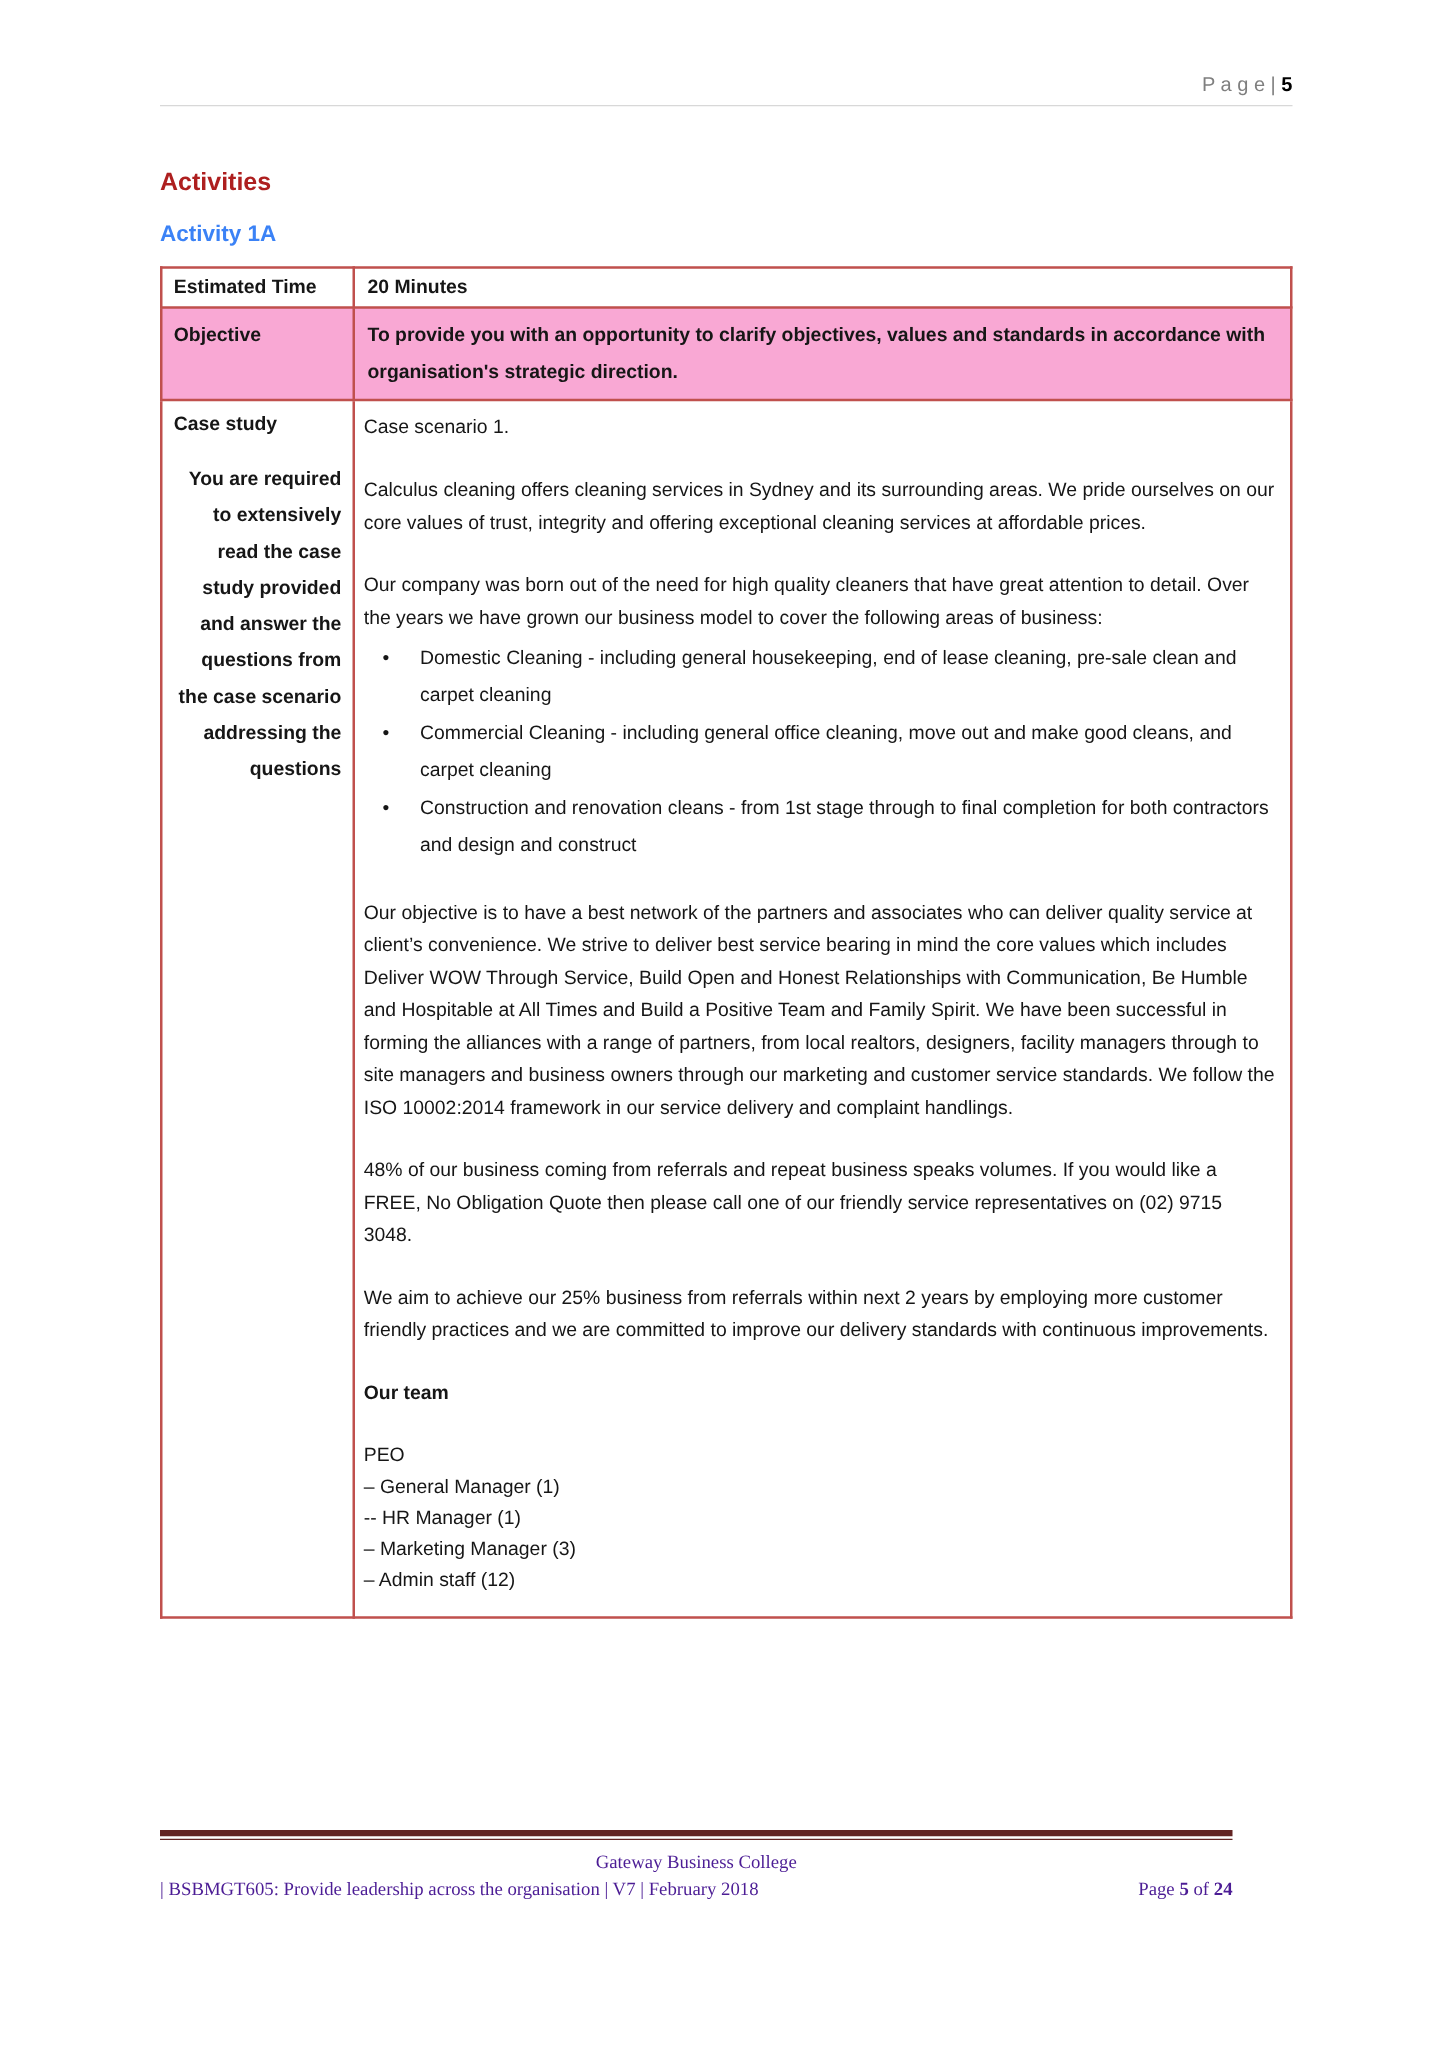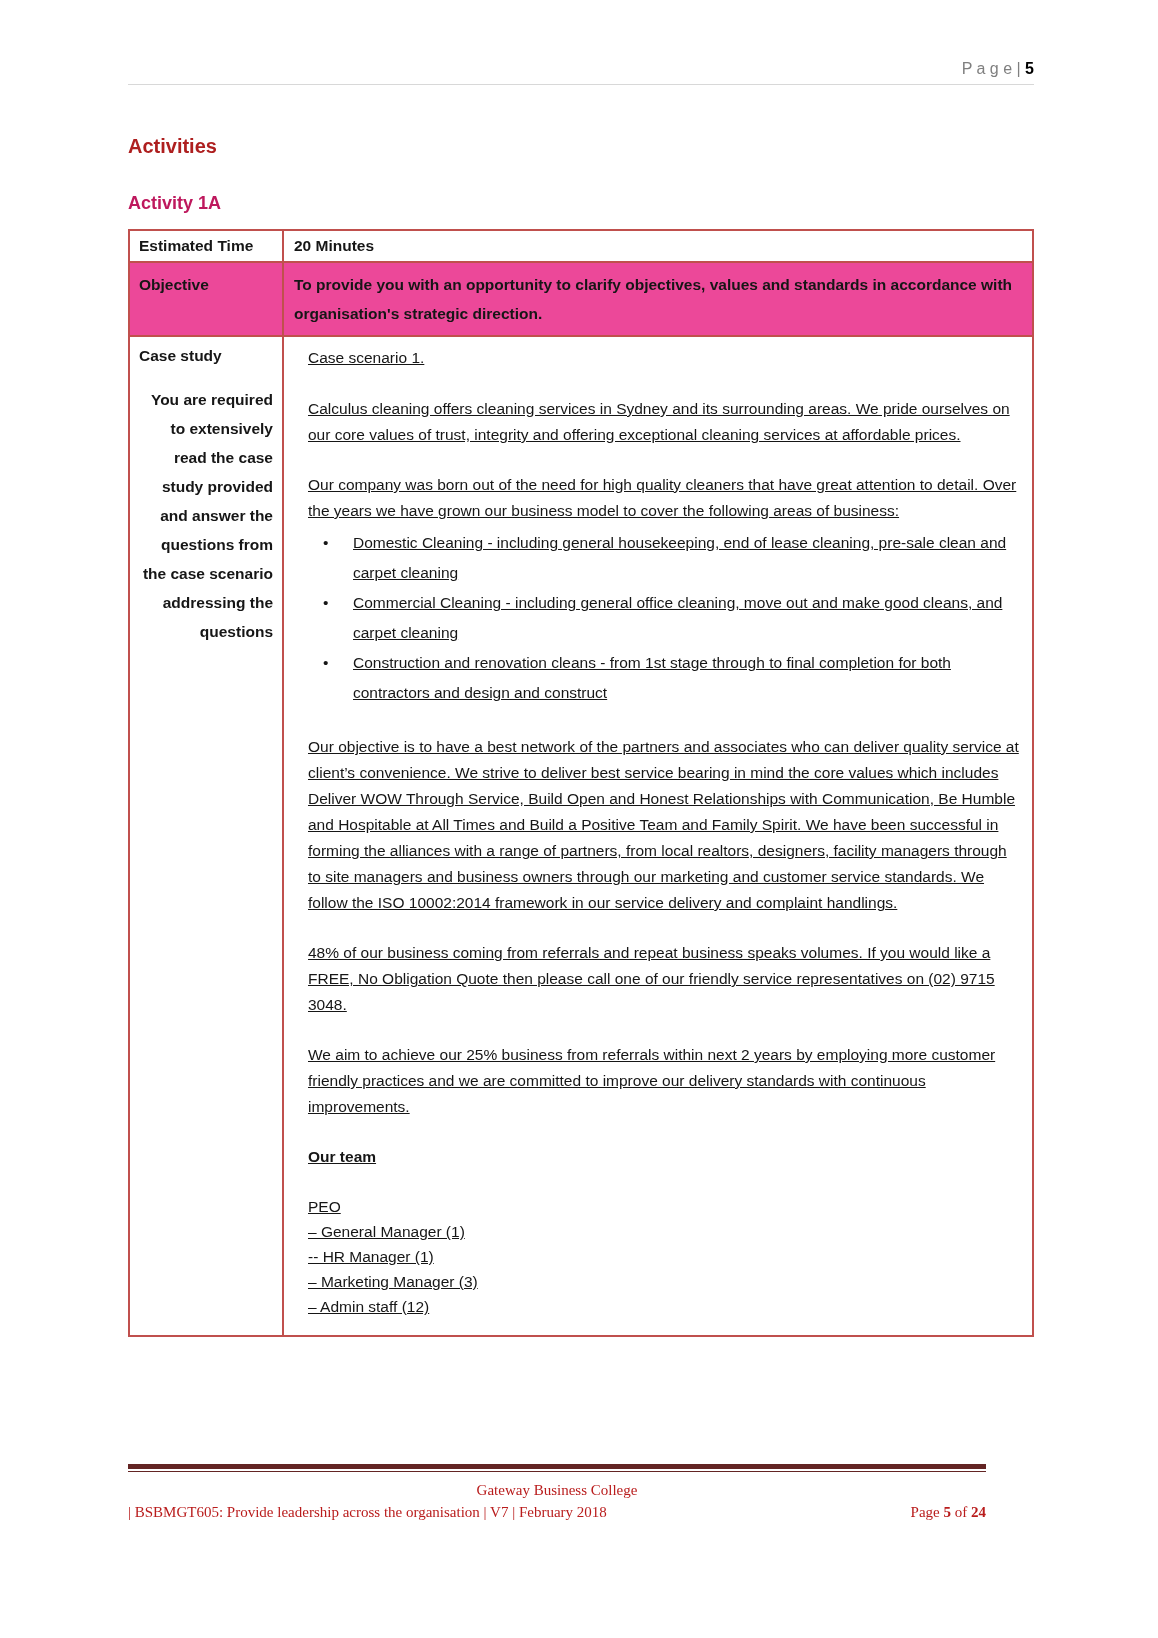--- a/index.html
+++ b/index.html
@@ -14,48 +14,48 @@
   .page-header {
     padding-top:60px; padding-bottom:6px;
     border-bottom:1px solid #d8d8d8;
     text-align:right; font-size:16px;
   }
   .page-header .hdr-label { color:#7f7f7f; }
   .page-header .hdr-num { color:#000; font-weight:bold; }
 
   
   h1.doc-title { margin-top:44px; font-size:20px; line-height:34px; font-weight:bold; color:#AE1F1F; }
-  h2.activity-title { margin-top:30px; font-size:18px; font-weight:bold; color:#be185d; }
+  h2.activity-title { margin-top:14px; font-size:18px; font-weight:bold; color:#3b82f6; }
 
   
   table.activity-table { margin-top:15px; width:100%; border-collapse:collapse; }
   .activity-table td { border:2px solid #C0504D; vertical-align:top; font-size:15.5px; }
   td.label-col { width:154px; font-weight:bold; padding:6px 9px; }
   td.value-col { padding:6px 10px; }
   tr.row-time td { font-weight:bold; }
   tr.row-objective td {
-    background:#ec4899; font-weight:bold;
+    background:#f9a8d4; font-weight:bold;
     line-height:29px; padding-top:7px; padding-bottom:7px;
   }
   td.case-label .cs-title { font-weight:bold; line-height:26px; margin-bottom:16px; }
   td.case-label .cs-instruction { font-weight:bold; line-height:29px;text-align:right; }
-  td.case-content { padding:8px 12px 16px 24px; font-weight:normal;text-decoration:underline; }
+  td.case-content { padding:8px 12px 16px 7px; font-weight:normal; }
   .case-content p { line-height:26px; margin-bottom:24px; }
   .case-content p.scenario-title { margin-bottom:25px; }
   .case-content p.para-intro-list { margin-bottom:4px; }
   ul.bullets { list-style:none; margin:0 0 26px 0; }
   ul.bullets li { line-height:30px; padding-left:45px; position:relative; }
   ul.bullets li::before { content:"\2022"; position:absolute; left:15px; top:0; }
   p.team-heading { font-weight:bold; }
   .team-lines div { line-height:25px; }
 
   
   .page-footer {
     position:absolute; left:128px; width:858px; top:1464px;
-    font-family:"Liberation Serif", serif; font-size:15px; color:#b91c1c;
+    font-family:"Liberation Serif", serif; font-size:15px; color:#4c1d95;
   }
   .bar-thick { height:5px; background:#632423; }
   .bar-thin  { height:1px; background:#632423; margin-top:2px; }
   .footer-line1 { text-align:center; margin-top:8px; line-height:20px; }
   .footer-line2 { position:relative; text-align:left; margin-top:2px; line-height:20px; }
   .footer-page { position:absolute; right:0; top:0; }
   .footer-page b { font-weight:bold; }
 </style>
 </head>
 <body>

